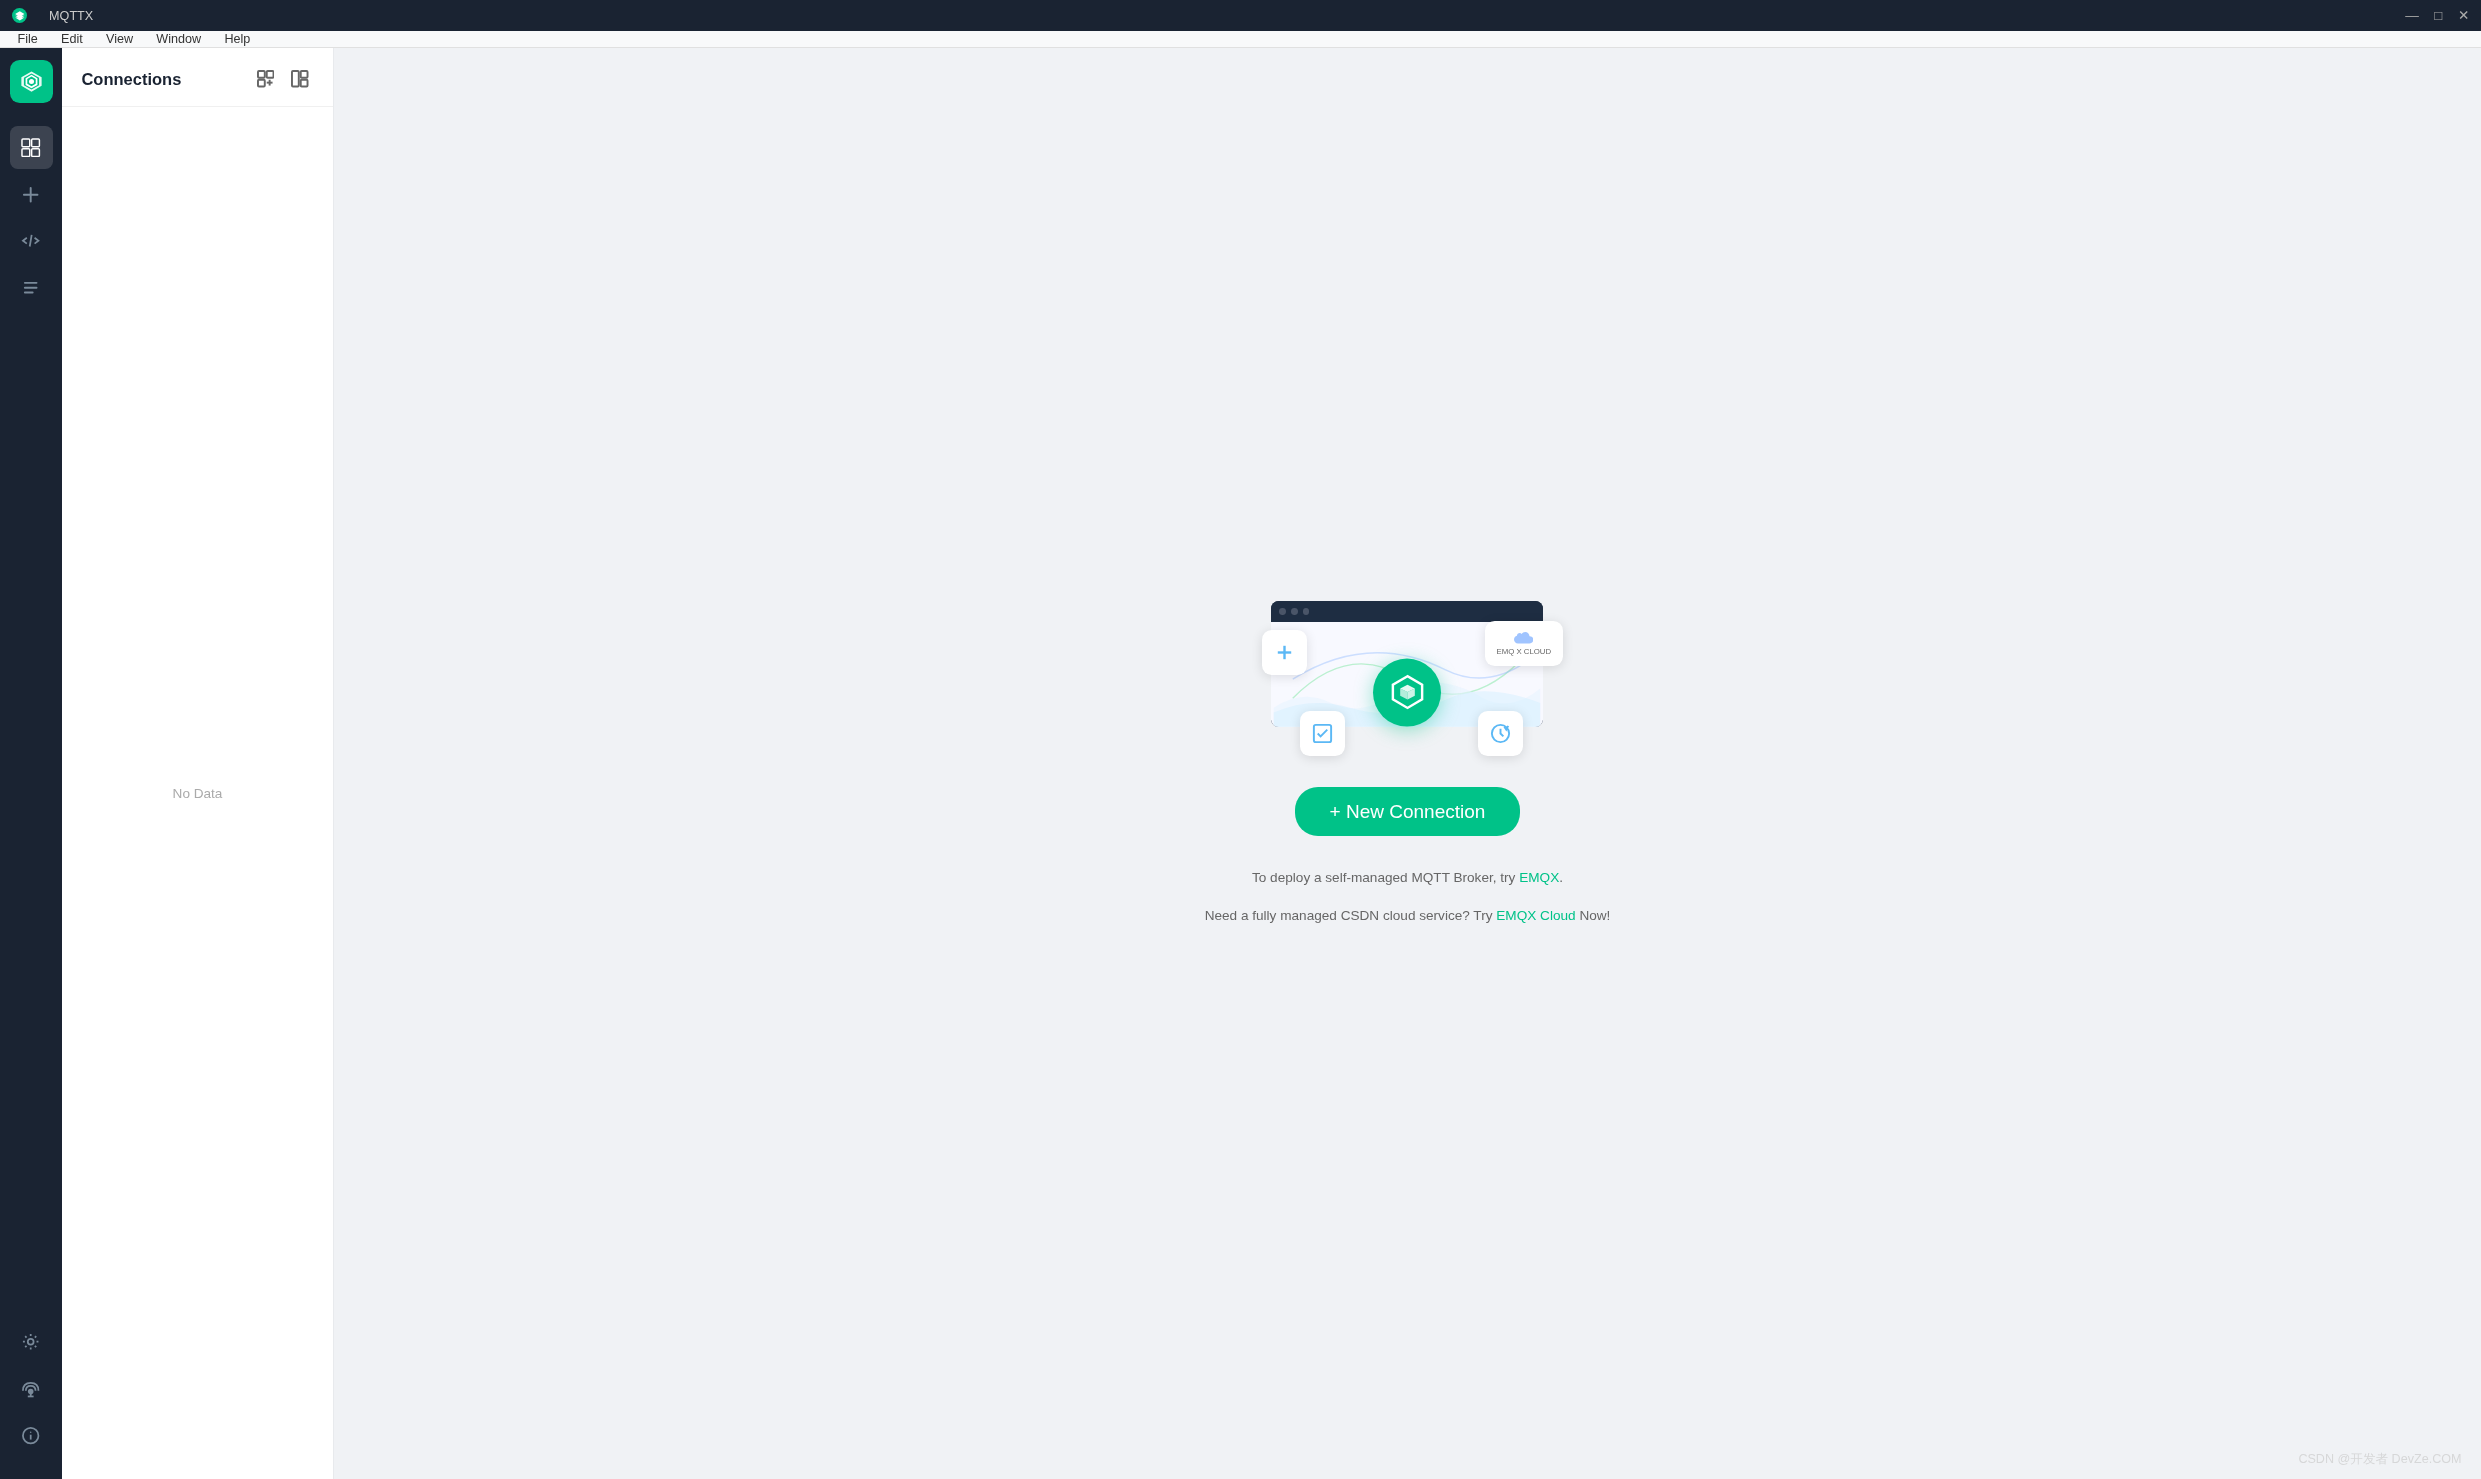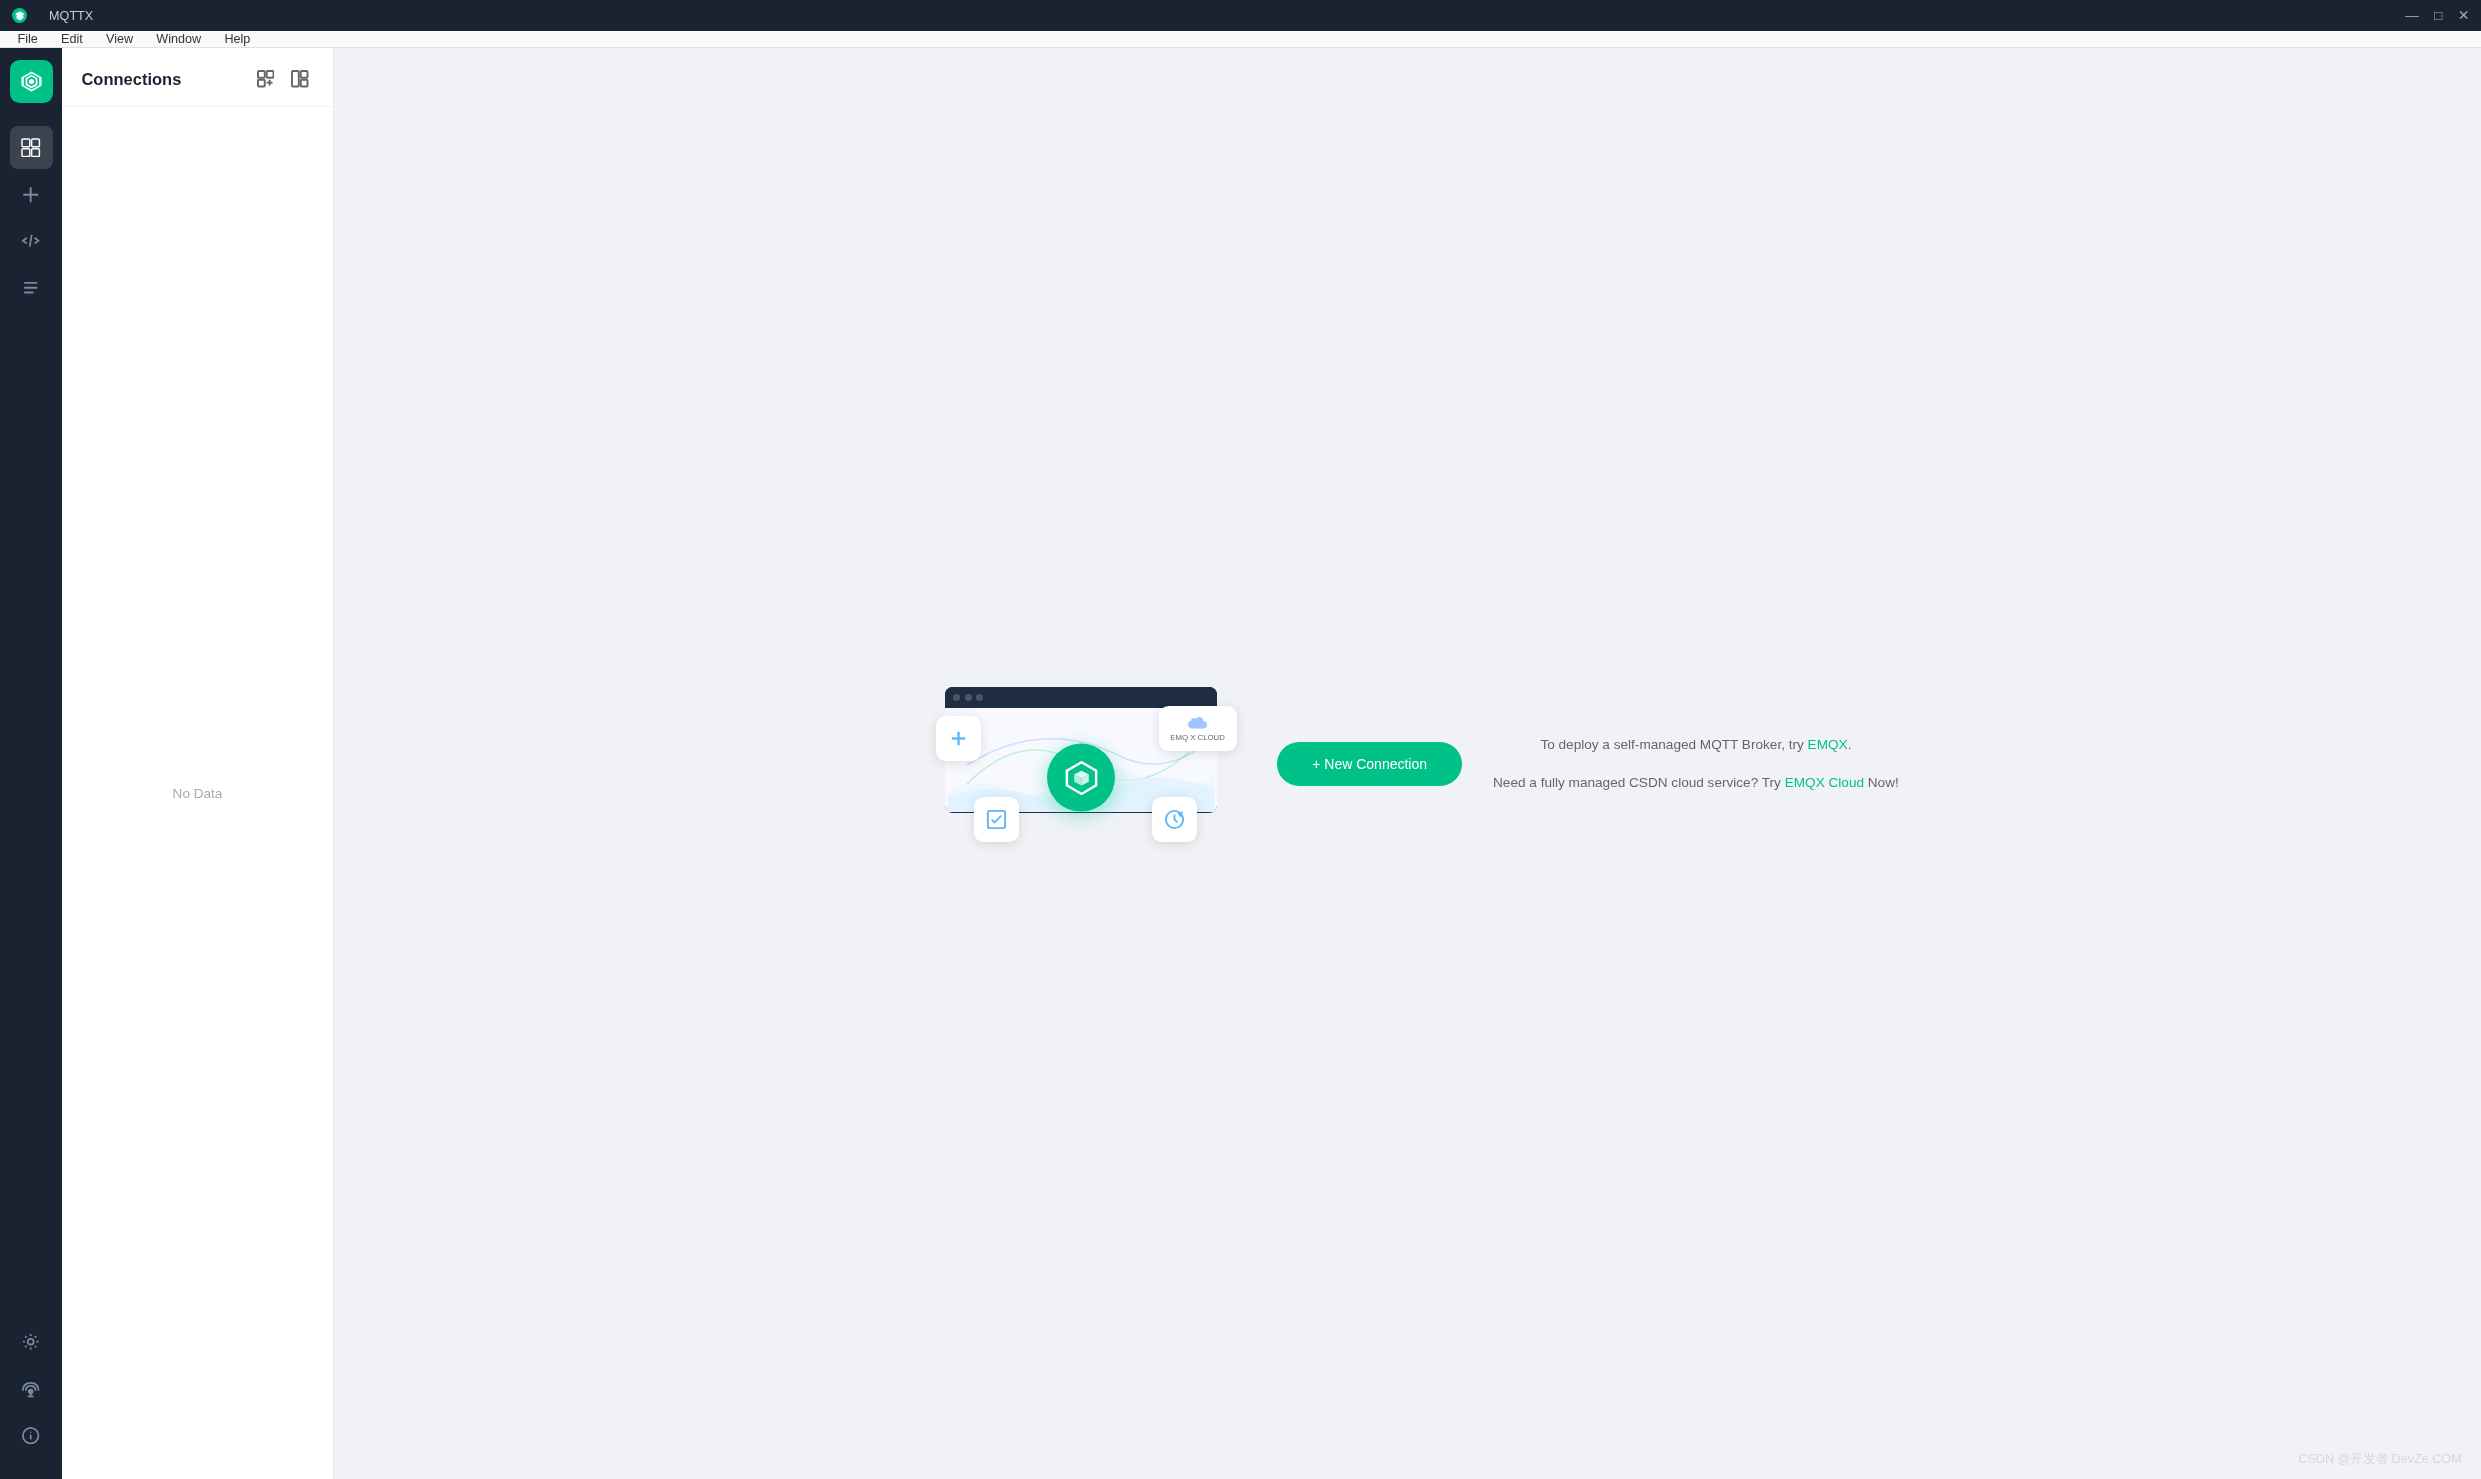--- a/index.html
+++ b/index.html
@@ -190,21 +190,21 @@
       display: flex;
       align-items: center;
       justify-content: center;
       flex-direction: column;
       position: relative;
     }
 
     
     .welcome-container {
       display: flex;
-      flex-direction: row;
+      flex-direction: column;
       align-items: center;
       gap: 31px;
     }
 
     .illustration {
       position: relative;
       width: 330px;
       height: 155px;
     }
 
@@ -293,21 +293,21 @@
       right: 49px;
     }
 
     
     .new-connection-btn {
       background: #00c288;
       color: white;
       border: none;
       border-radius: 23px;
       padding: 13.6px 35px;
-      font-size: 14px;
+      font-size: 19px;
       font-weight: 500;
       cursor: pointer;
       display: flex;
       align-items: center;
       gap: 7.8px;
       transition: background 0.15s;
     }
 
     .welcome-text {
       display: flex;

